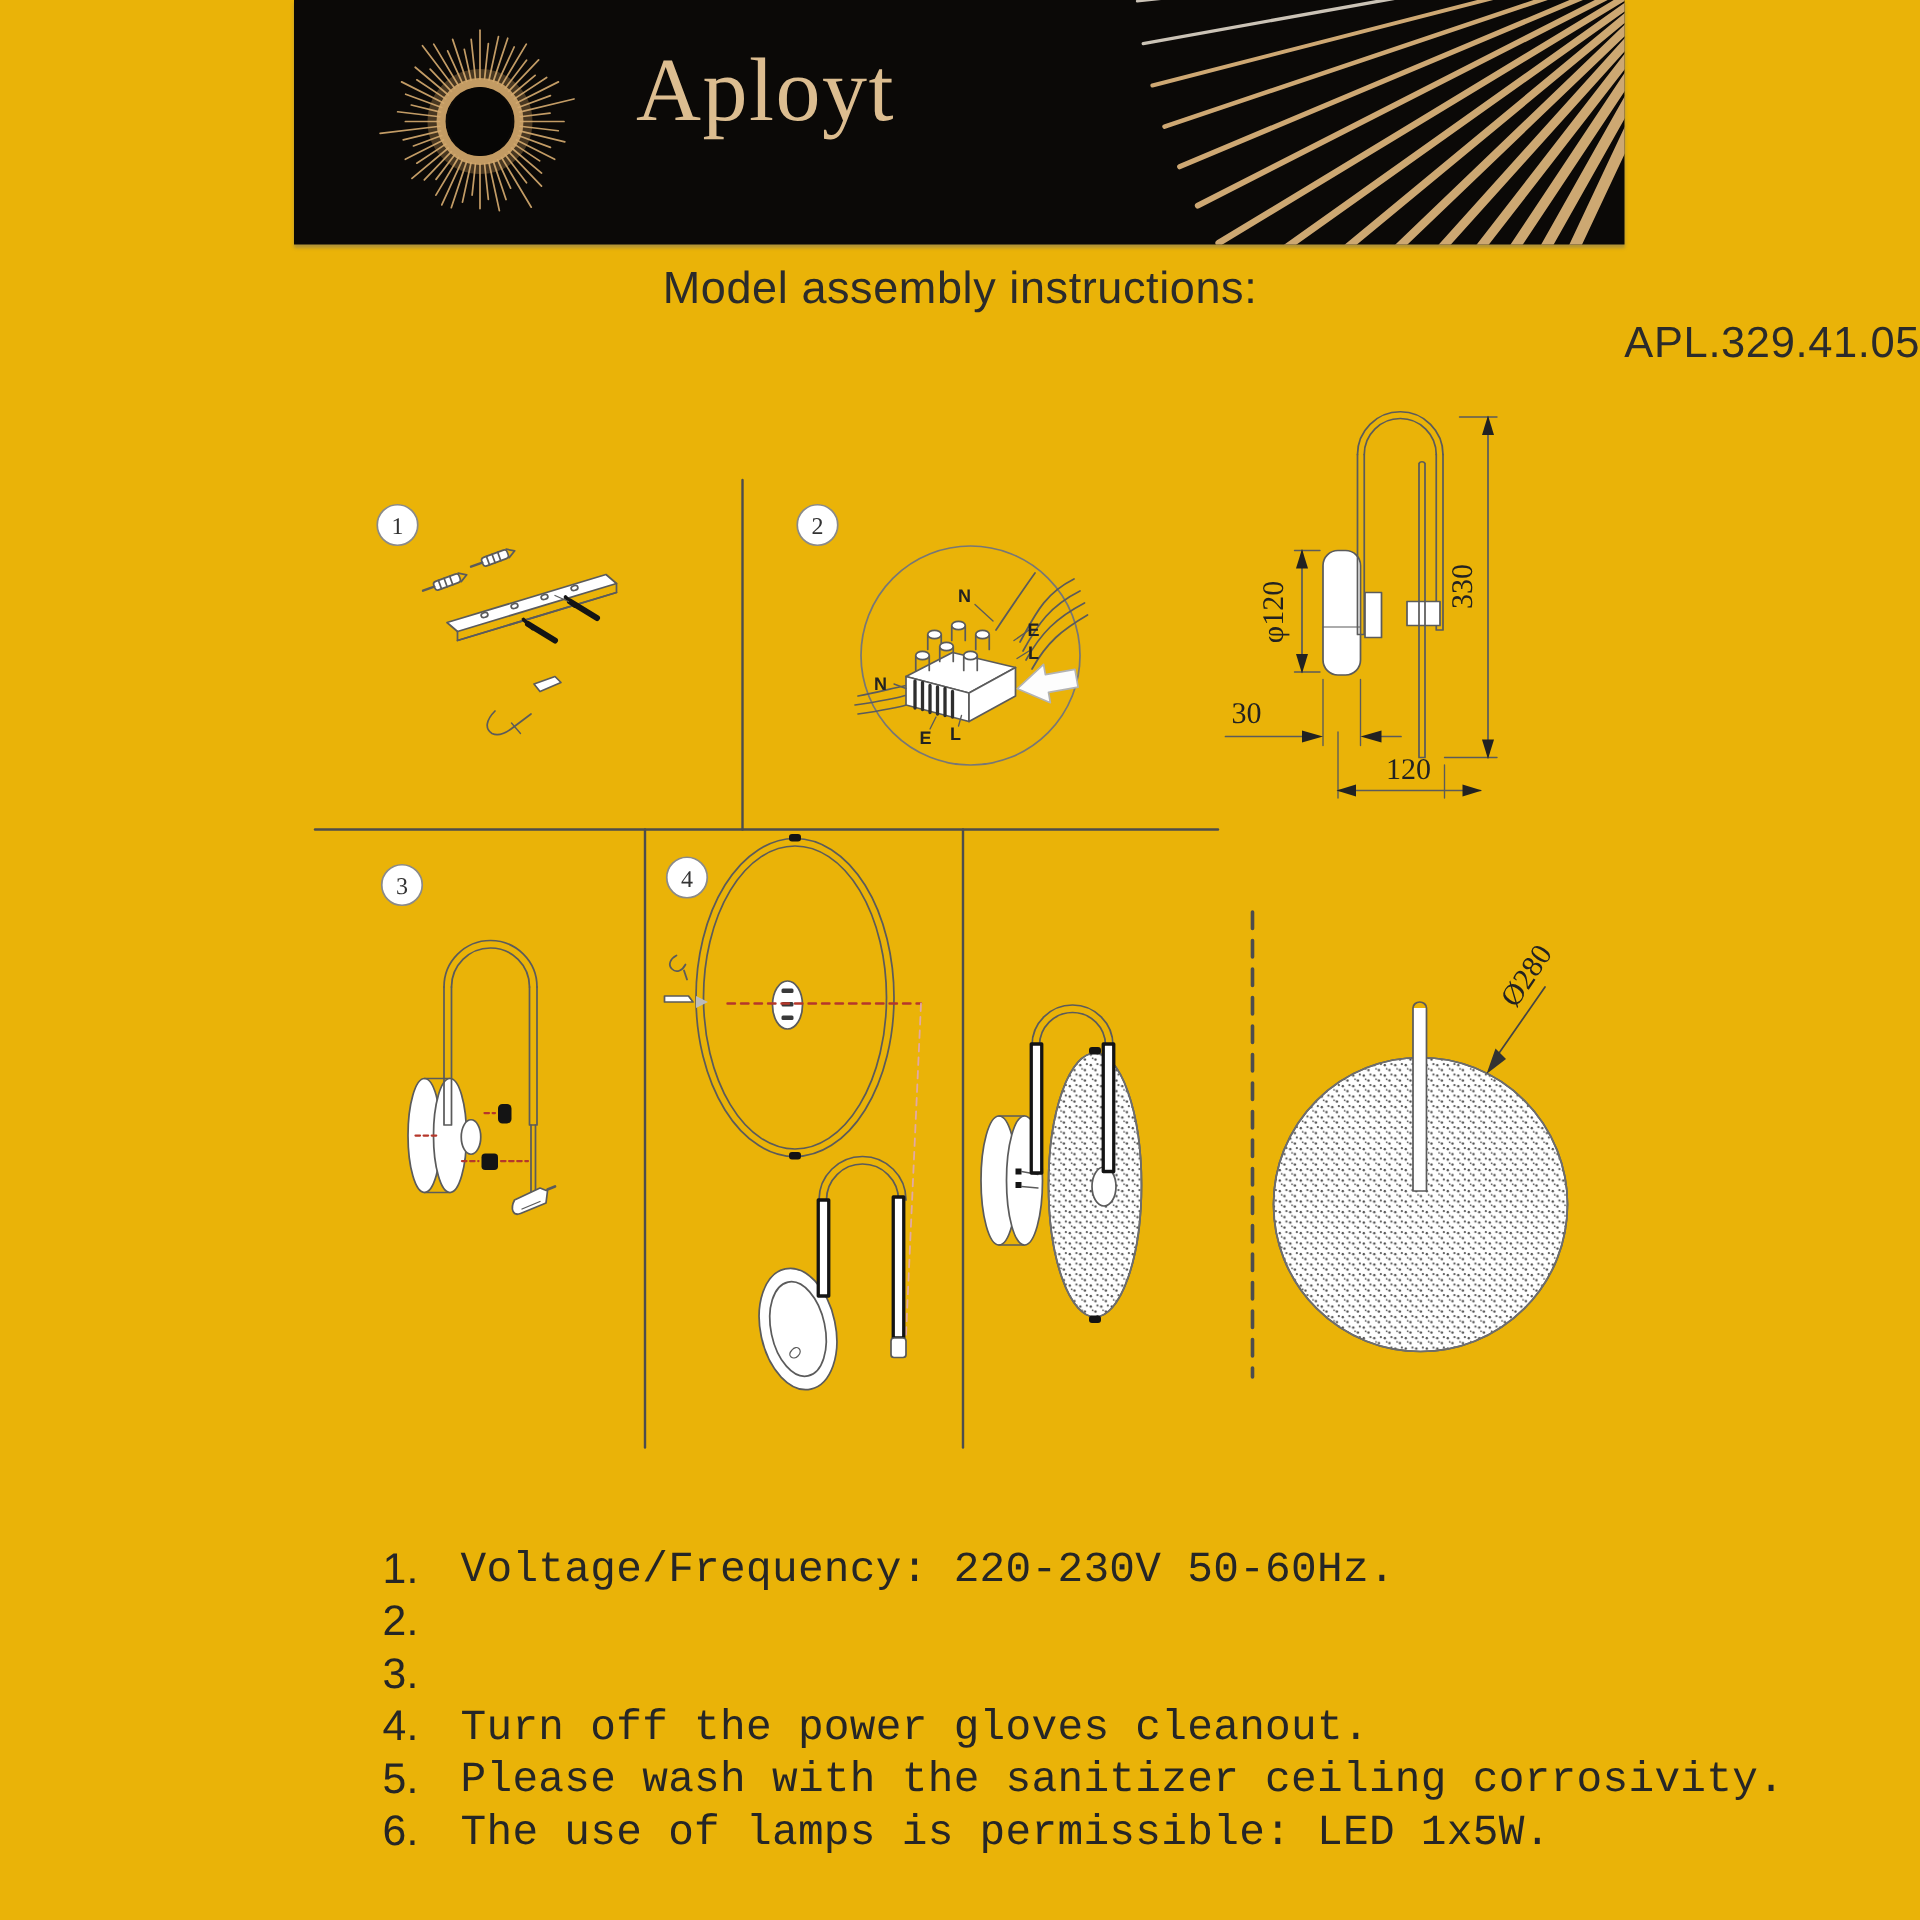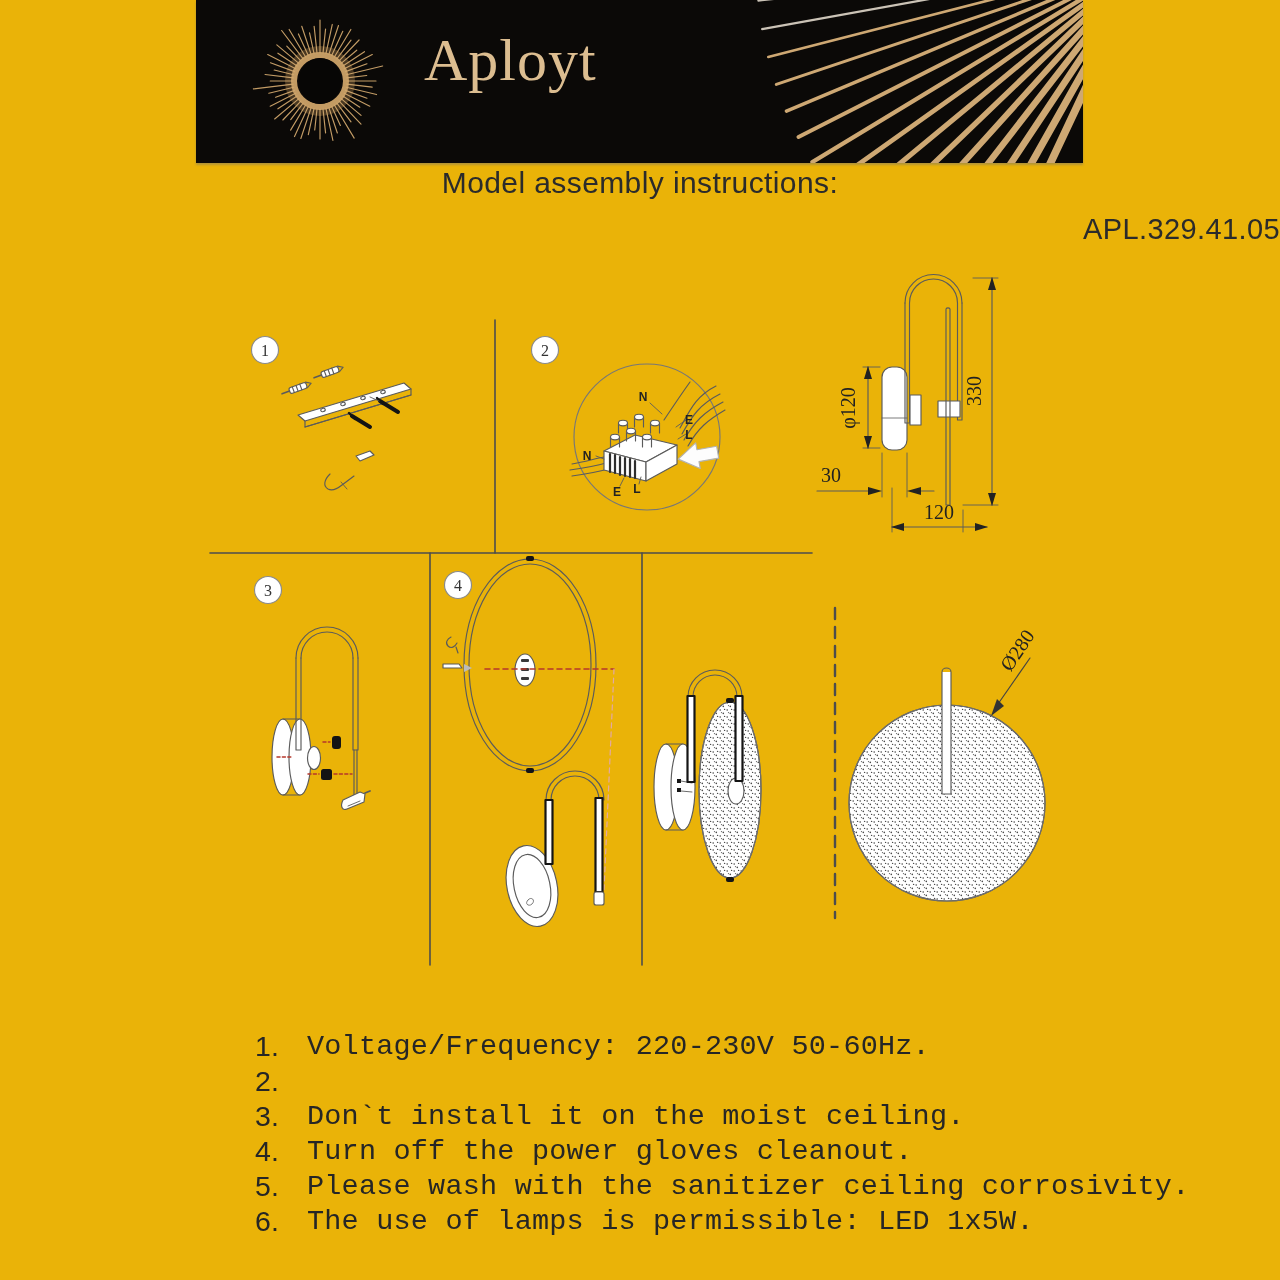--- a/index.html
+++ b/index.html
@@ -5,21 +5,21 @@
   html,body{margin:0;padding:0;background:#ffffff;}
   .sheet{position:relative;width:1280px;height:1280px;background:#eab308;overflow:hidden;
          font-family:"Liberation Sans",sans-serif;}
   
   .banner{position:absolute;left:196px;top:0;width:887px;height:163px;background:#0b0907;
           box-shadow:0 2px 2px rgba(110,110,110,.45);}
   .banner svg{position:absolute;left:0;top:0;}
   .wordmark{position:absolute;left:228px;top:30px;font-family:"Liberation Serif",serif;
             font-size:60px;font-weight:400;letter-spacing:1px;color:#dcbd90;line-height:1;}
   
-  .doc-title{position:absolute;left:0;top:166px;width:100%;text-align:center;
+  .doc-title{position:absolute;left:0;top:176px;width:100%;text-align:center;
              font-size:30px;letter-spacing:.4px;color:#2b2b2b;}
   .doc-model{position:absolute;left:0;top:213px;width:100%;text-align:right;
              font-size:29px;letter-spacing:.4px;color:#2b2b2b;}
   
   .diagram{position:absolute;left:180px;top:260px;width:920px;height:750px;}
   .diagram svg{display:block;}
   text.step-num{font-family:"Liberation Serif",serif;font-size:16px;fill:#333;}
   text.wire-lbl{font-family:"Liberation Sans",sans-serif;font-size:12px;font-weight:bold;fill:#222;}
   text.dim{font-family:"Liberation Serif",serif;font-size:20px;fill:#222;}
   
@@ -369,21 +369,20 @@
   <div class="inst">
     <div class="inst-row">
       <span class="inst-num">1.</span>
       <span class="inst-text">Voltage/Frequency: 220-230V 50-60Hz.</span>
     </div>
     <div class="inst-row">
       <span class="inst-num">2.</span>
     </div>
     <div class="inst-row">
       <span class="inst-num">3.</span>
-      <span class="inst-text">Don`t install it on the moist ceiling.</span>
     </div>
     <div class="inst-row">
       <span class="inst-num">4.</span>
       <span class="inst-text">Turn off the power gloves cleanout.</span>
     </div>
     <div class="inst-row">
       <span class="inst-num">5.</span>
       <span class="inst-text">Please wash with the sanitizer ceiling corrosivity.</span>
     </div>
     <div class="inst-row">

